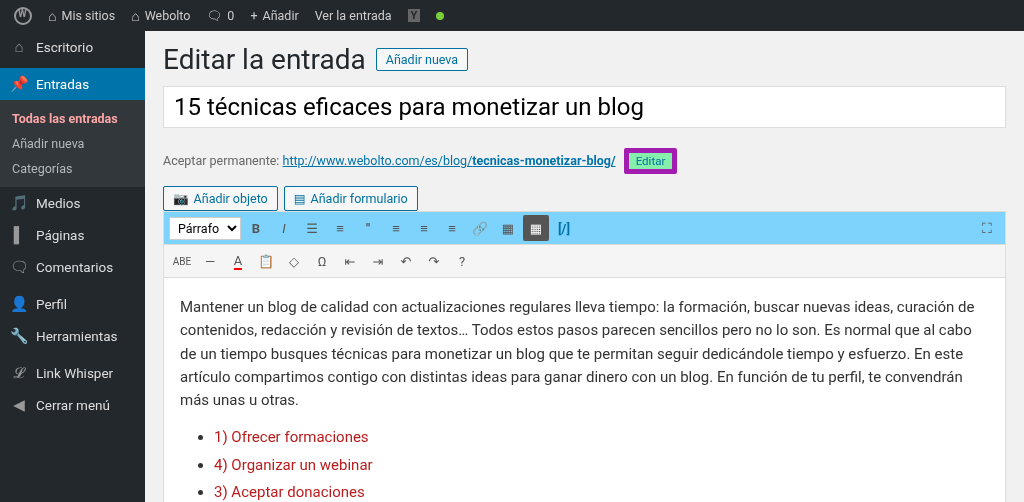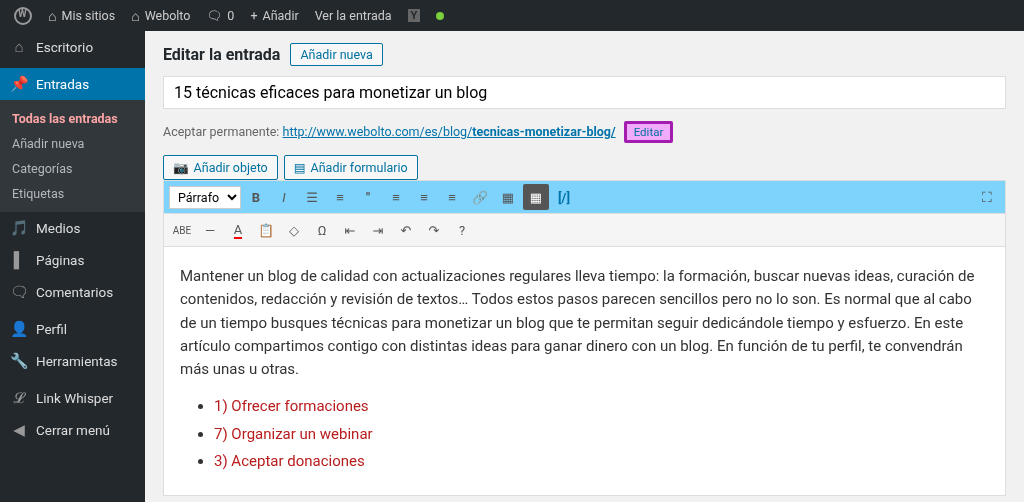--- a/index.html
+++ b/index.html
@@ -16,27 +16,27 @@
 .side-item.active{background:#0073aa;color:#fff;position:relative}
 .side-item.active::after{content:"";position:absolute;right:-8px;top:50%;transform:translateY(-50%);border:8px solid transparent;border-right-color:#f1f1f1}
 .side-sub{background:#32373c;padding:6px 0}
 .side-sub div{padding:5px 12px;font-size:12.5px;color:#b4b9be;cursor:pointer}
 .side-sub div.current{color:#fca5a5;font-weight:700}
 .sep{height:5px}
 .ico{width:18px;text-align:center;font-size:15px;color:#999}
 .side-item.active .ico{color:#fff}
 .main{flex:1;padding:12px 18px;overflow:hidden;background:#f1f1f1}
 .hdr{display:flex;align-items:center;gap:10px;margin-bottom:10px}
-.hdr h1{font-size:16px;font-weight:700;color:#23282d}
+.hdr h1{font-size:28px;font-weight:400;color:#23282d}
 .btn-sm{border:1px solid #0071a1;color:#0071a1;background:#f7f7f7;padding:3px 9px;font-size:12.5px;border-radius:2px;cursor:pointer}
-.title-input{width:100%;padding:6px 10px;font-size:16px;border:1px solid #ddd;background:#fff;margin-bottom:12px}
+.title-input{width:100%;padding:6px 10px;font-size:24px;border:1px solid #ddd;background:#fff;margin-bottom:20px}
 .permalink{font-size:12.5px;color:#666;margin-bottom:12px}
 .permalink a{color:#0073aa;text-decoration:underline}
 .permalink .slug{font-weight:bold}
-.edit-btn{border:3px solid #a21caf;background:#f0abfc;padding:1px 7px;font-size:11.5px;margin-left:5px;cursor:pointer;border-radius:2px;color:#0071a1}
+.edit-btn{border:5px solid #a21caf;background:#86efac;padding:1px 7px;font-size:11.5px;margin-left:5px;cursor:pointer;border-radius:2px;color:#0071a1}
 .media-row{display:flex;align-items:center;gap:6px;margin-bottom:0}
 .media-btn{border:1px solid #0071a1;color:#0071a1;background:#f7f7f7;padding:4px 9px;font-size:12.5px;border-radius:2px;cursor:pointer;display:flex;align-items:center;gap:5px}
 .tabs{margin-left:auto;display:flex;gap:0}
 .tab{padding:5px 10px;font-size:12.5px;color:#555;cursor:pointer;border:1px solid transparent;border-bottom:none}
 .tab.active{background:#f5f5f5;border-color:#ddd}
 .editor-box{border:1px solid #ddd;background:#fff}
 .toolbar{background:#7dd3fc;border-bottom:1px solid #ddd;padding:3px 5px;display:flex;align-items:center;gap:2px;flex-wrap:wrap}
 .toolbar select{font-size:12.5px;padding:2px 4px;border:1px solid #ccc;background:#fff}
 .tbtn{width:26px;height:26px;display:flex;align-items:center;justify-content:center;cursor:pointer;font-size:13px;color:#555;border-radius:2px}
 .tbtn.active{background:#555;color:#fff}
@@ -91,21 +91,20 @@
       </div>
   <div class="sep"></div>
   <div class="side-item active">
         <span class="ico">📌</span>
         <span>Entradas</span>
       </div>
   <div class="side-sub">
     <div class="current">Todas las entradas</div>
     <div>Añadir nueva</div>
     <div>Categorías</div>
-    <div>Etiquetas</div>
   </div>
   <div class="side-item">
         <span class="ico">🎵</span>
         <span>Medios</span>
       </div>
   <div class="side-item">
         <span class="ico">▌</span>
         <span>Páginas</span>
       </div>
   <div class="side-item">
@@ -188,19 +187,19 @@
       <div class="tbtn">⇤</div>
       <div class="tbtn">⇥</div>
       <div class="tbtn">↶</div>
       <div class="tbtn">↷</div>
       <div class="tbtn">?</div>
     </div>
     <div class="content">
       <p>Mantener un blog de calidad con actualizaciones regulares lleva tiempo: la formación, buscar nuevas ideas, curación de contenidos, redacción y revisión de textos… Todos estos pasos parecen sencillos pero no lo son. Es normal que al cabo de un tiempo busques técnicas para monetizar un blog que te permitan seguir dedicándole tiempo y esfuerzo. En este artículo compartimos contigo con distintas ideas para ganar dinero con un blog. En función de tu perfil, te convendrán más unas u otras.</p>
       <ul>
         <li>1) Ofrecer formaciones</li>
-        <li>7) Organizar un webinar</li>
+        <li>4) Organizar un webinar</li>
         <li>3) Aceptar donaciones</li>
       </ul>
     </div>
   </div>
 </div>
 </div>
 
 </body></html>

